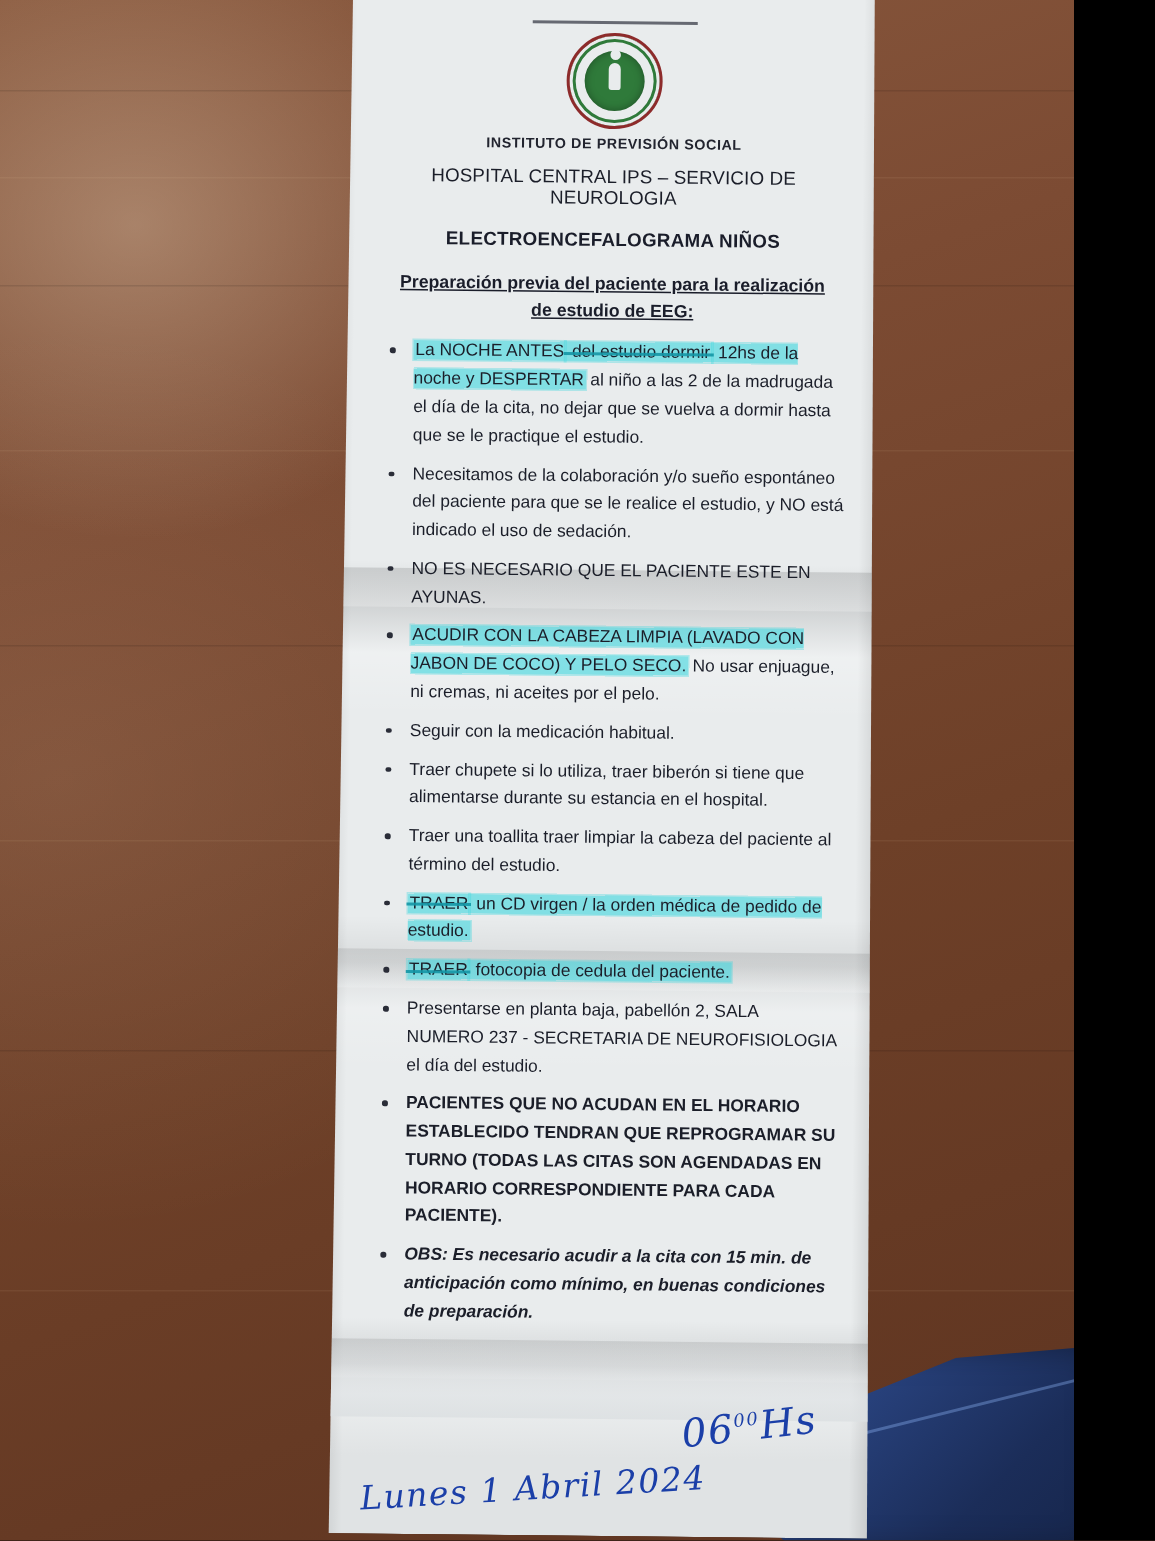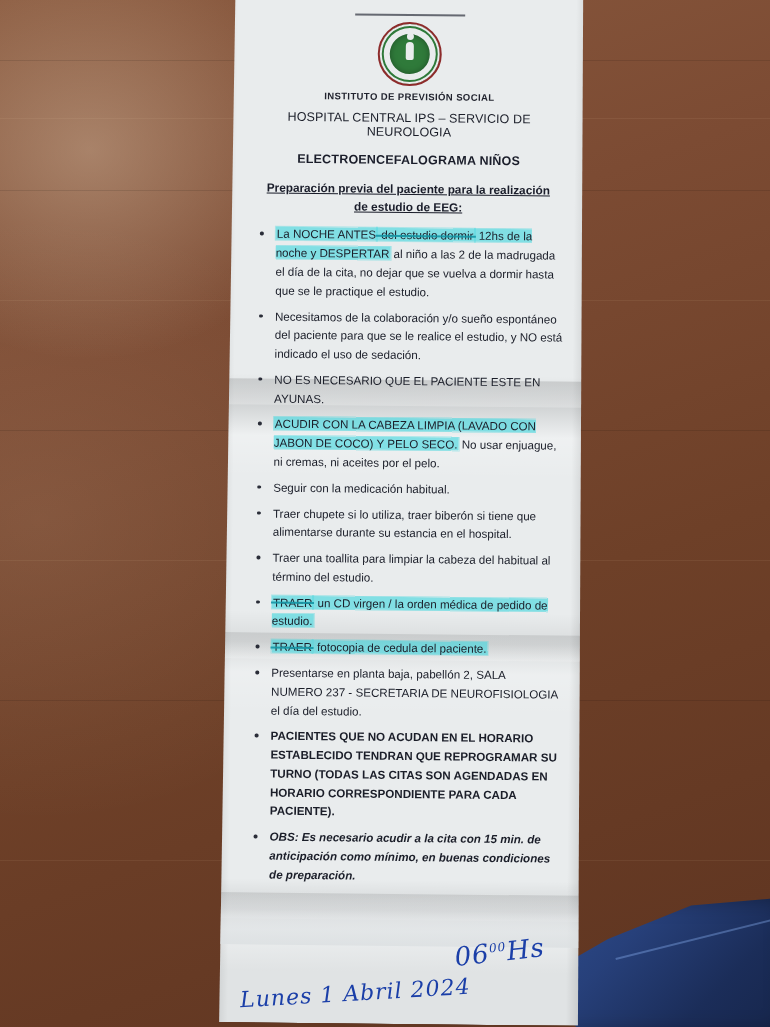--- a/index.html
+++ b/index.html
@@ -9,21 +9,21 @@
   }
   body {
     width: 770px;
     height: 1027px;
     overflow: hidden;
     font-family: "Liberation Sans", sans-serif;
   }
 
   #scene {
     position: relative;
-    width: 770px;
+    width: 716px;
     height: 1027px;
     background: #7a4a34;
     background-image:
       radial-gradient(ellipse 340px 300px at 90px 150px, rgba(255,240,215,0.30), rgba(255,240,215,0.0) 70%),
       radial-gradient(ellipse 500px 420px at 40px 520px, rgba(255,230,200,0.10), rgba(0,0,0,0) 72%),
       linear-gradient(160deg, #8a5a3f 0%, #7c4b33 30%, #6e4028 60%, #5e3420 100%);
     overflow: hidden;
   }
 
   
@@ -316,21 +316,21 @@
           <span class="u">de estudio de EEG:</span>
         </div>
 
         <ul class="items" id="items-list">
             <li id="item-noche-antes"><span class="hl">La NOCHE ANTES</span><span class="hl strike"> del estudio dormir</span><span class="hl"> 12hs de la noche y  DESPERTAR</span><span> al niño a las  2  de la madrugada el día de la cita, no dejar que se vuelva a dormir hasta que se le practique el estudio.</span></li>
             <li id="item-colaboracion"><span>Necesitamos de la colaboración y/o sueño espontáneo del  paciente para que se le realice el estudio,  y  NO está indicado el uso de sedación.</span></li>
             <li id="item-ayunas"><span>NO ES NECESARIO QUE EL PACIENTE ESTE EN AYUNAS.</span></li>
             <li id="item-cabeza-limpia"><span class="hl">ACUDIR CON LA CABEZA LIMPIA (LAVADO CON JABON DE COCO) Y PELO SECO.</span><span> No usar enjuague, ni cremas,  ni aceites por el pelo.</span></li>
             <li id="item-medicacion"><span>Seguir con la medicación habitual.</span></li>
             <li id="item-chupete"><span>Traer chupete  si lo utiliza,  traer biberón  si tiene que alimentarse durante su estancia  en el hospital.</span></li>
-            <li id="item-toallita"><span>Traer una toallita para limpiar la cabeza del habitual al término del estudio.</span></li>
+            <li id="item-toallita"><span>Traer una toallita traer limpiar la cabeza del paciente al término del estudio.</span></li>
             <li id="item-cd-virgen"><span class="hl strike">TRAER</span><span class="hl"> un CD virgen / la orden médica  de pedido de estudio.</span></li>
             <li id="item-fotocopia-cedula"><span class="hl strike">TRAER</span><span class="hl">  fotocopia de cedula del paciente.</span></li>
             <li id="item-presentarse"><span>Presentarse  en planta baja, pabellón 2, SALA NUMERO 237 - SECRETARIA DE NEUROFISIOLOGIA el día del estudio.</span></li>
             <li id="item-horario" class="bold"><span>PACIENTES QUE NO ACUDAN EN EL HORARIO ESTABLECIDO TENDRAN QUE REPROGRAMAR SU TURNO (TODAS LAS CITAS  SON AGENDADAS EN HORARIO CORRESPONDIENTE PARA CADA PACIENTE).</span></li>
             <li id="item-obs" class="ital"><span>OBS: Es necesario acudir a la cita con 15 min. de anticipación como mínimo,  en buenas condiciones de preparación.</span></li>
           </ul>
 
       </div>
 
       <div id="fade-bottom"></div>

